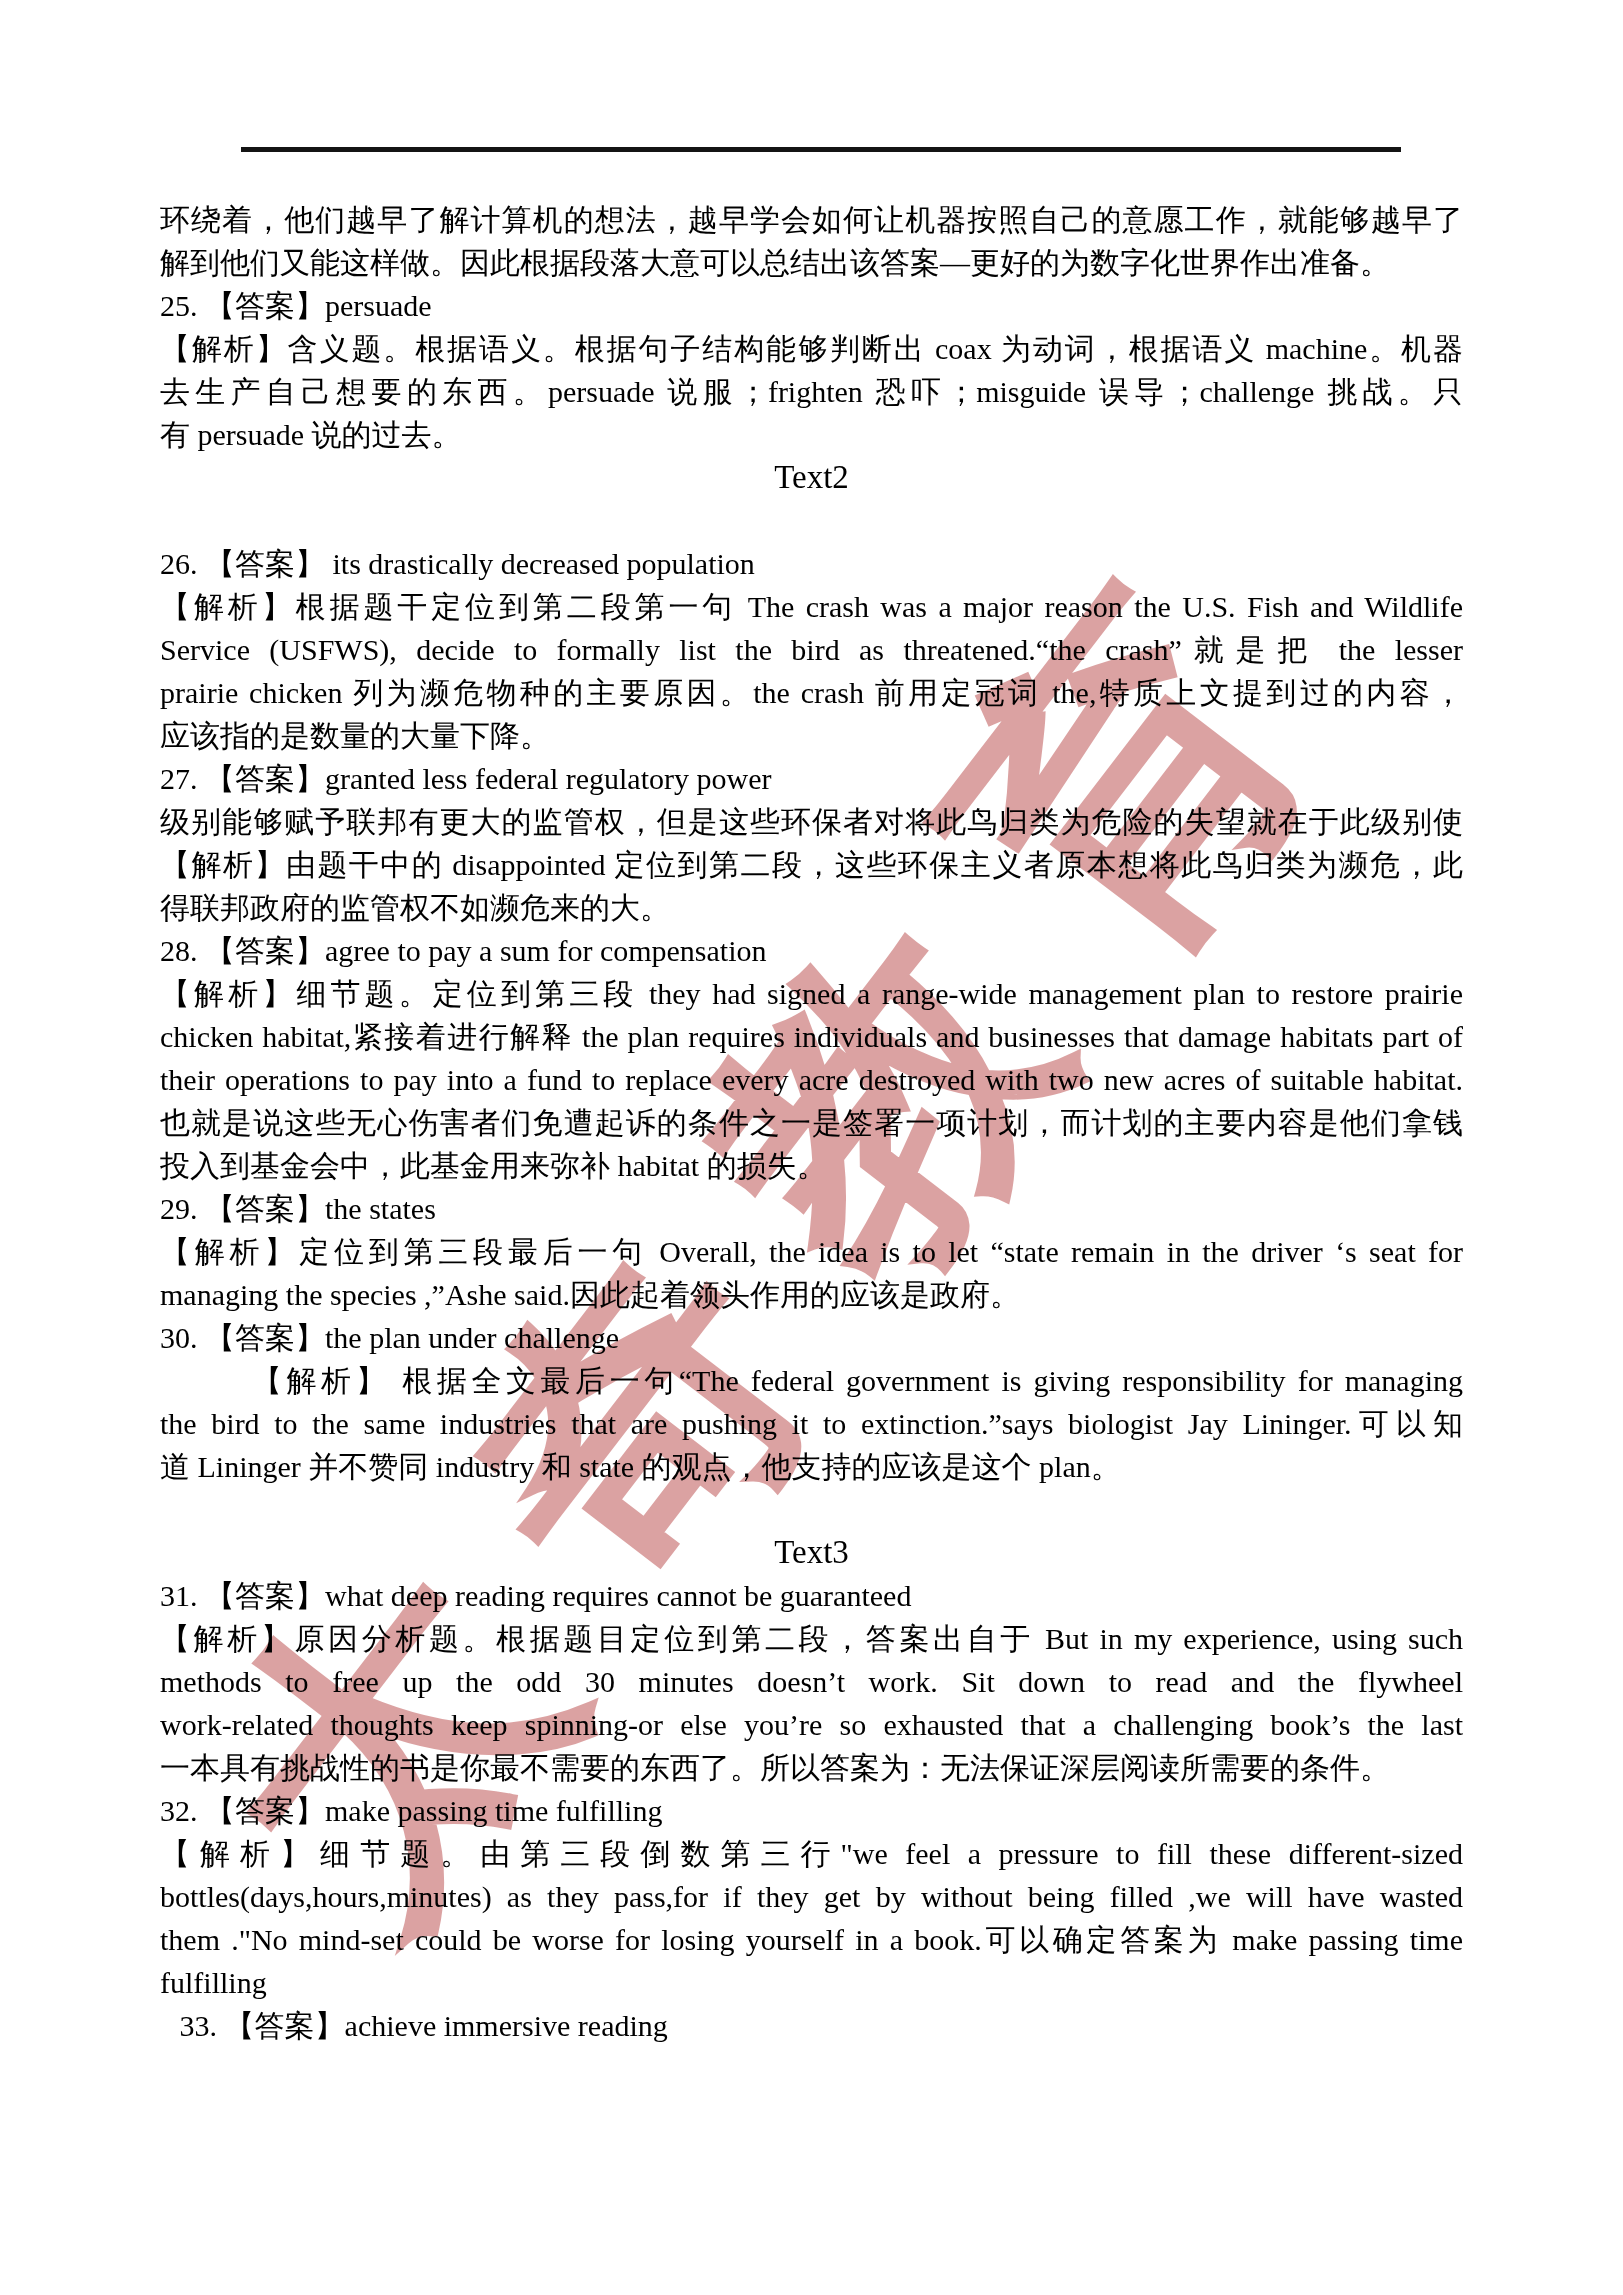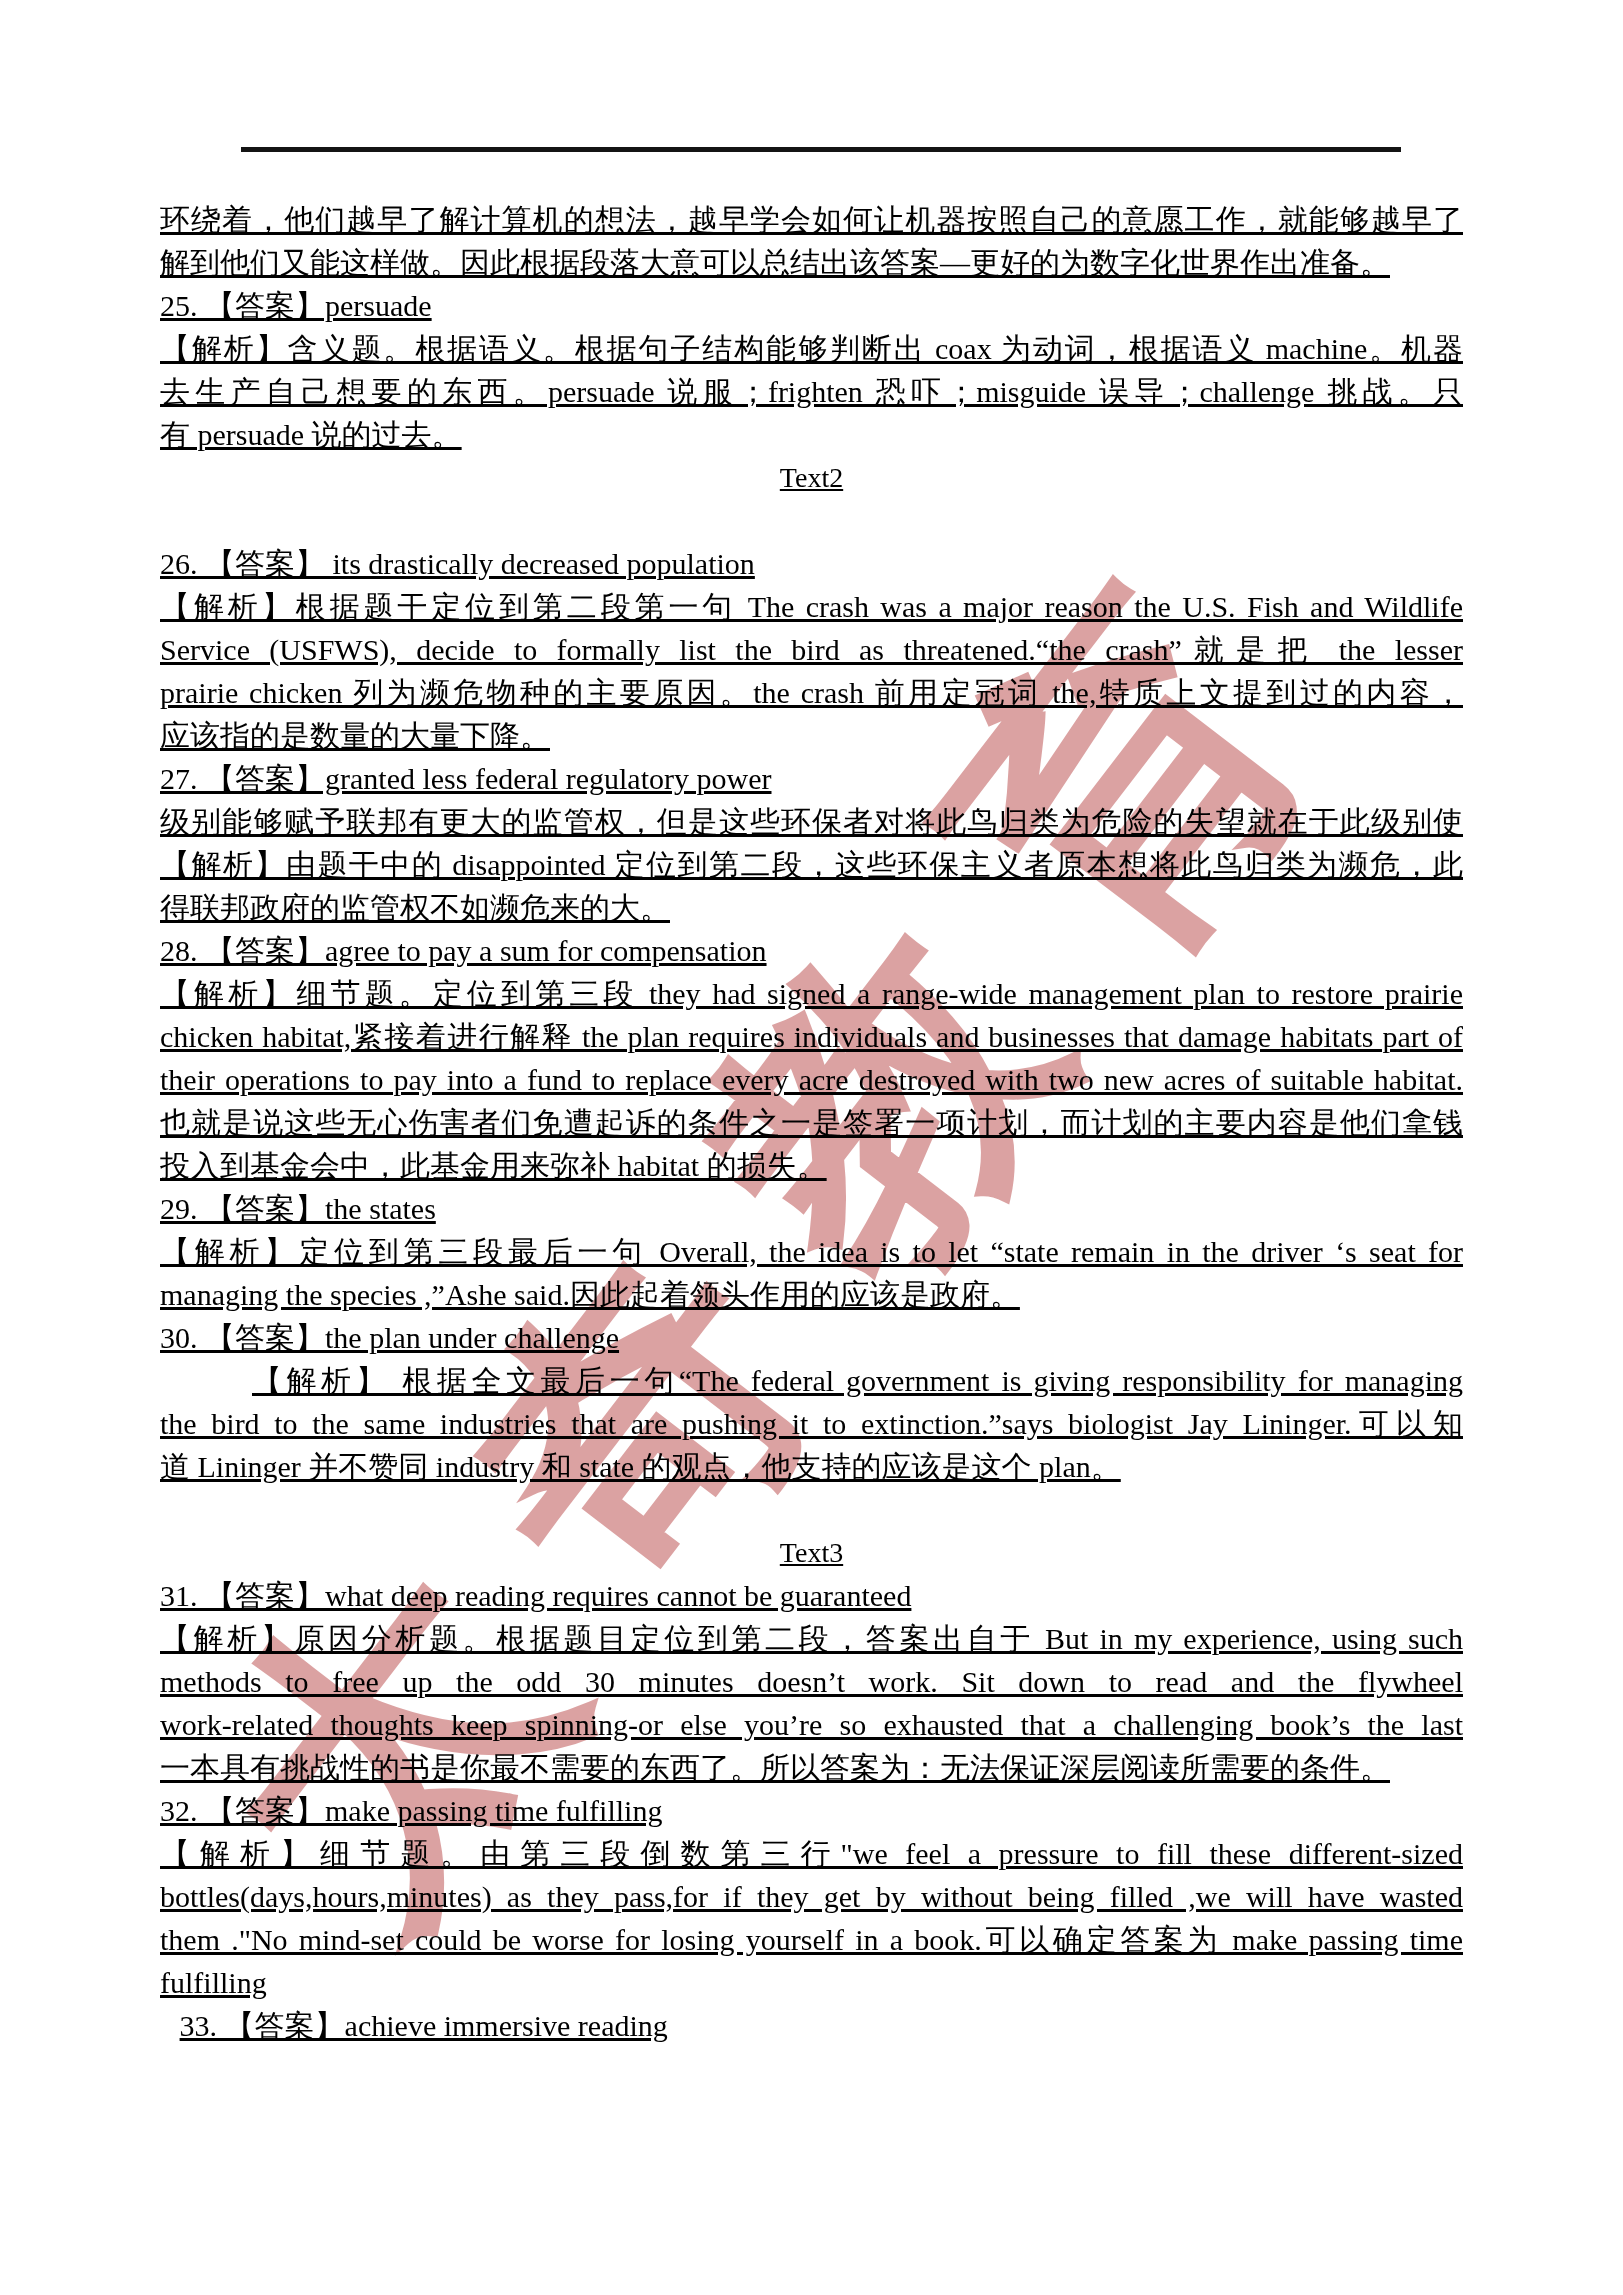--- a/index.html
+++ b/index.html
@@ -35,34 +35,33 @@
     left:160px;top:198px;
     width:1303px;
     z-index:1;
     font-size:30px;
     line-height:43px;
   }
   .line{
     height:43px;
     overflow:hidden;
     white-space:normal;
-    text-decoration:underline;
   }
   .just{
     text-align:justify;
     text-align-last:justify;
   }
   .para-last,.answer-line{
     text-align:left;
     text-align-last:auto;
   }
   .heading-line{
     text-align:center;
     text-align-last:center;
-    font-size:28px;
+    font-size:33px;
   }
   .blank-line{height:43px;}
 </style>
 </head>
 <body>
 
 <div class="page" style="background: rgb(255, 255, 255);">
   <div class="header-rule" style="background: rgb(20, 20, 20);"></div>
   <div class="watermark" style="color: rgba(190, 85, 85, 0.55);">太奇教育</div>
   <div class="content">

